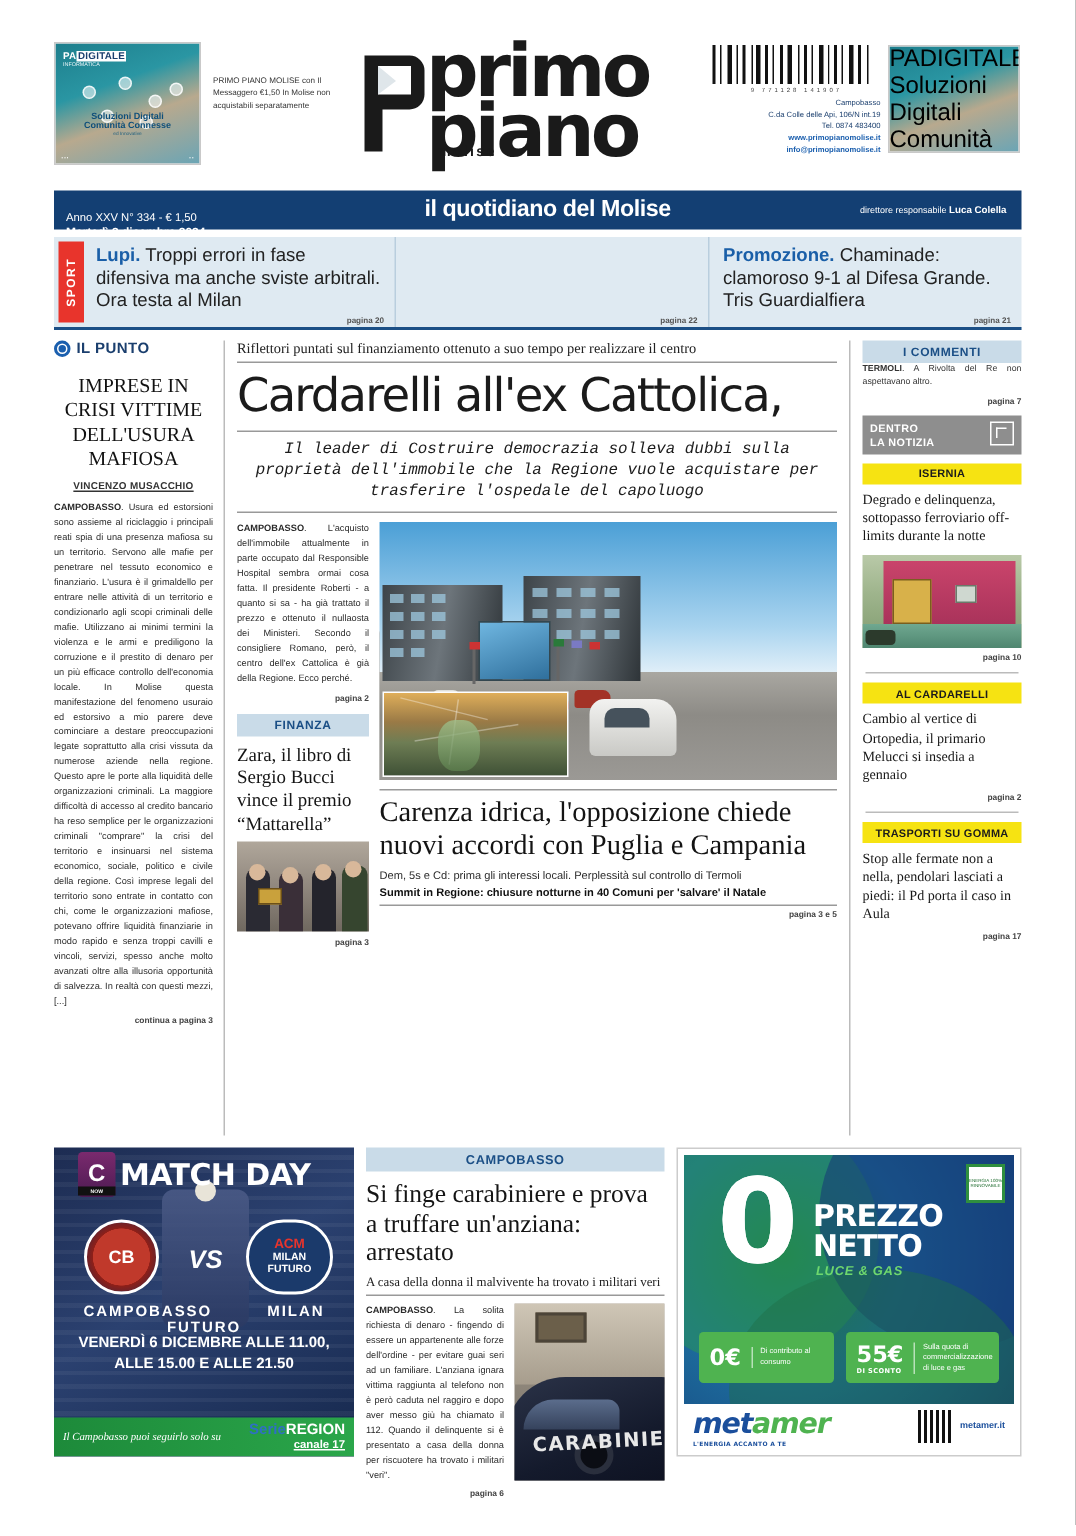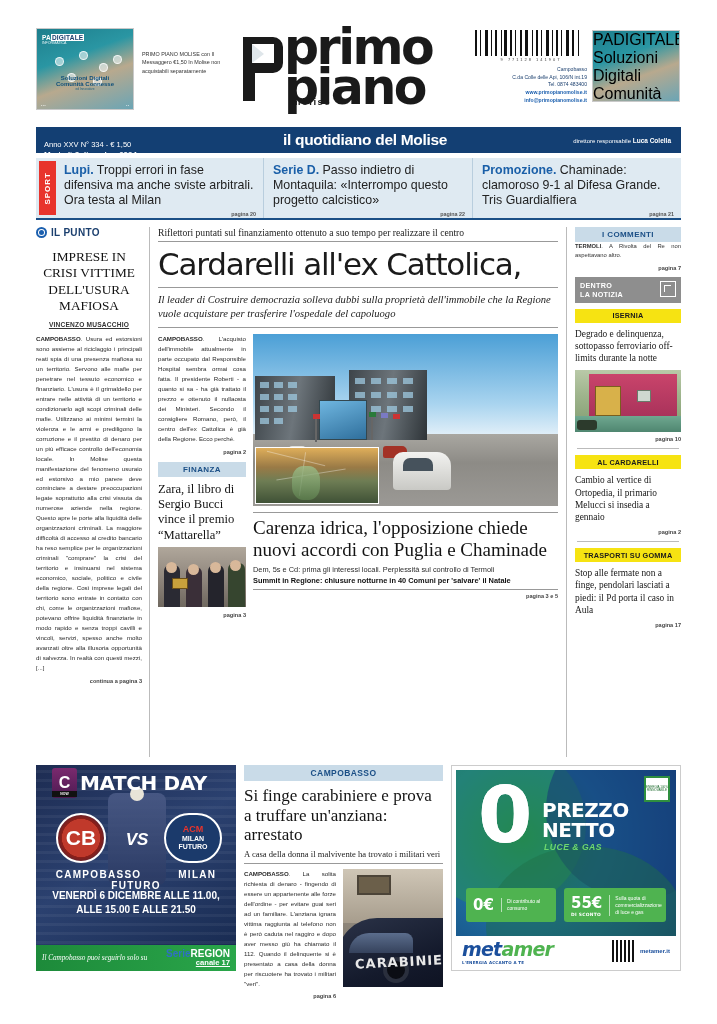--- a/index.html
+++ b/index.html
@@ -170,24 +170,24 @@
     font-family:"Liberation Serif", serif;
     font-size: 9.6px; color:#222; border-bottom: 1px solid #999;
     padding-bottom: 3px; margin-bottom: 4px;
   }
   .main-head {
     font-family: "DejaVu Sans", sans-serif;
     font-size: 31px; font-weight: normal; line-height: 1.05;
     letter-spacing: -1.2px; color:#1b1b1b; padding: 2px 0 6px;
   }
   .main-sub {
-    font-family:Liberation Serif, serif; font-style: italic;
+    font-family:Liberation Mono, monospace; font-style: italic;
     font-size: 10.6px; line-height: 1.34; color:#1b1b1b;
     border-top: 1px solid #999; border-bottom: 1px solid #999;
-    padding: 5px 0 6px; margin-bottom: 6px;
+    padding: 5px 0 6px; margin-bottom: 6px; text-align: center;
   }
   .mid-body { display: flex; gap: 7px; }
   .mid-left { width: 88px; flex:none; }
   .mid-left .pag { font-size:5.6px; font-weight:bold; text-align:right; margin-top:5px; color:#444; }
   .mid-photo { flex: 1; position: relative; }
   .photo-main {
     width:100%; height: 172px; position: relative; overflow:hidden;
     background: linear-gradient(#8fc6e8 0%, #bfdcf0 42%, #9a9a96 43%, #8a8a86 100%);
   }
   .sky { position:absolute; inset:0 0 42% 0;
@@ -500,21 +500,20 @@
     <div class="sport-tag">
       <span>SPORT</span>
     </div>
 
     <div class="sport-item">
       <h3><b>Lupi.</b><span> Troppi errori in fase difensiva ma anche sviste arbitrali. Ora testa al Milan</span></h3>
       <div class="sport-page">pagina 20</div>
     </div>
 
     <div class="sport-item">
-      <h3><b>Serie D.</b><span> Passo indietro di Montaquila: «Interrompo questo progetto calcistico»</span></h3>
       <div class="sport-page">pagina 22</div>
     </div>
 
     <div class="sport-item">
       <h3><b>Promozione.</b><span> Chaminade: clamoroso 9-1 al Difesa Grande. Tris Guardialfiera</span></h3>
       <div class="sport-page">pagina 21</div>
     </div>
   </div>
 
   <div class="grid">
@@ -607,21 +606,21 @@
 
             <div class="photo-inset">
               <div class="crack" style="left:10px;top:10px;width:60px;height:1.2px;transform:rotate(14deg)"></div>
               <div class="crack" style="left:20px;top:26px;width:70px;height:1px;transform:rotate(-9deg)"></div>
               <div class="crack" style="left:46px;top:4px;width:1.2px;height:44px;transform:rotate(8deg)"></div>
               <div style="position:absolute;left:36px;top:18px;width:28px;height:34px;background:linear-gradient(#9fbf8a,#5d7f4e);opacity:.8;border-radius:40%"></div>
             </div>
           </div>
 
           <div class="cap-rule"></div>
-          <div class="cap-head">Carenza idrica, l'opposizione chiede nuovi accordi con Puglia e Chaminade</div>
+          <div class="cap-head">Carenza idrica, l'opposizione chiede nuovi accordi con Puglia e Campania</div>
           <div class="cap-sub1">Dem, 5s e Cd: prima gli interessi locali. Perplessità sul controllo di Termoli</div>
           <div class="cap-sub2">Summit in Regione: chiusure notturne in 40 Comuni per 'salvare' il Natale</div>
           <div class="cap-pag">pagina 3 e 5</div>
         </div>
       </div>
     </div>
 
     <div class="col-right">
       <div class="rail-head">
         <span>I COMMENTI</span>
@@ -650,40 +649,40 @@
 
       <div class="rail-rule"></div>
 
       <div class="yellow-tag" style="margin-top:2px">AL CARDARELLI</div>
       <div class="rail-serif">Cambio al vertice di Ortopedia, il primario Melucci si insedia a gennaio</div>
       <div class="rail-pag">pagina 2</div>
 
       <div class="rail-rule"></div>
 
       <div class="yellow-tag" style="margin-top:0">TRASPORTI SU GOMMA</div>
-      <div class="rail-serif">Stop alle fermate non a finge, pendolari lasciati a piedi: il Pd porta il caso in Aula</div>
+      <div class="rail-serif">Stop alle fermate non a nella, pendolari lasciati a piedi: il Pd porta il caso in Aula</div>
       <div class="rail-pag">pagina 17</div>
     </div>
   </div>
 
   <div class="bottom">
 
     <div class="bt-ad">
       <div style="position:absolute;inset:0;background:
         repeating-linear-gradient(0deg,rgba(255,255,255,.05) 0 3px,transparent 3px 9px);"></div>
       <div style="position:absolute;left:72px;top:28px;width:58px;height:92px;background:linear-gradient(#4a5a86,#2b3a63);border-radius:8px;opacity:.9"></div>
       <div style="position:absolute;left:94px;top:22px;width:14px;height:14px;border-radius:50%;background:#e8e4d8"></div>
 
       <div class="md-chip">
         <span>C</span>
         <small>NOW</small>
       </div>
       <div class="md-title">MATCH DAY</div>
 
-      <div class="md-crest" style="left:20px;top:48px;width:50px;height:50px;background:radial-gradient(#c0392b 58%,#8e1f18 59%,#1b2a52 100%);font-size:21px;border:2px solid #fff">
+      <div class="md-crest" style="left:20px;top:48px;width:50px;height:50px;background:radial-gradient(#c0392b 58%,#8e1f18 59%,#1b2a52 100%);font-size:12px;border:2px solid #fff">
         <span>CB</span>
       </div>
       <div class="md-crest" style="right:14px;top:48px;width:58px;height:50px;background:#1b3a6b;border-radius:28px;border:2px solid #fff;font-size:7px;flex-direction:column;line-height:1.1">
         <span style="color:#e8342c;font-size:9px">ACM</span>
         <span>MILAN</span>
         <span>FUTURO</span>
       </div>
       <div class="md-vs">VS</div>
 
       <div class="md-teams">

